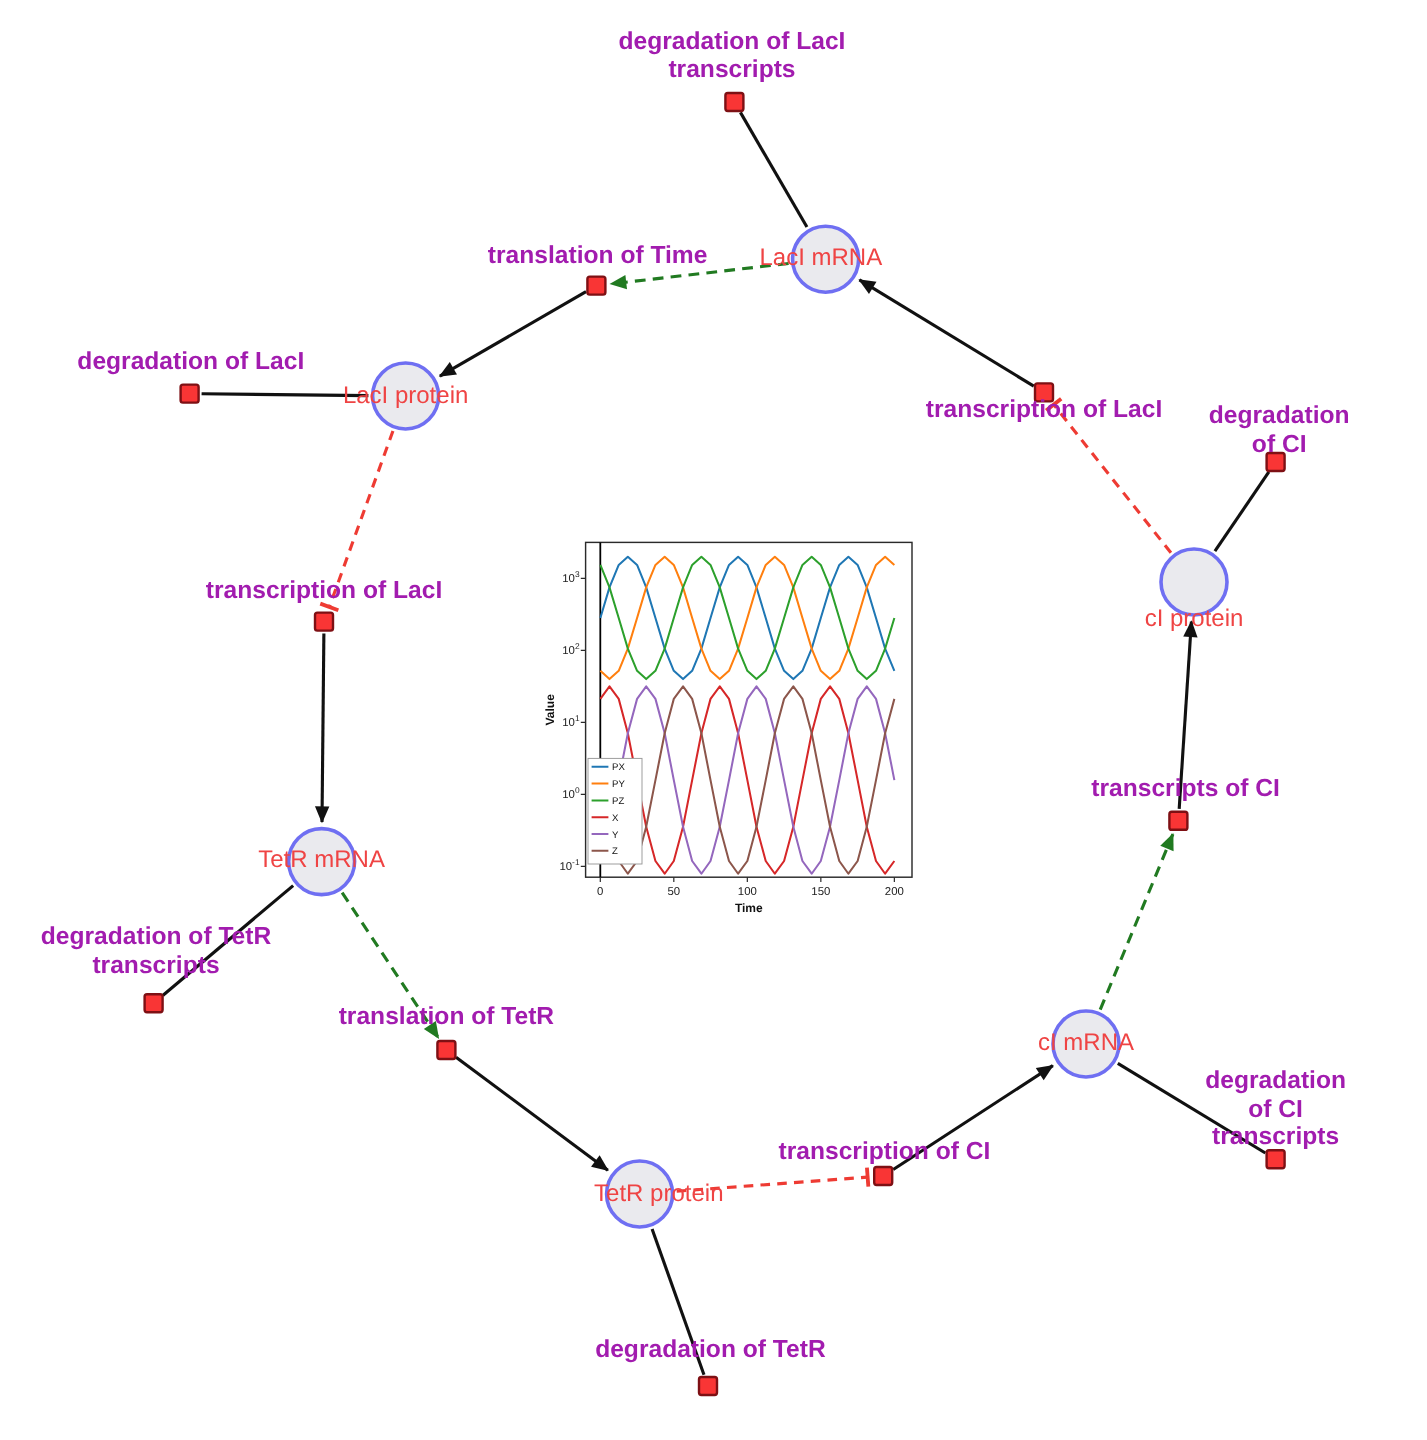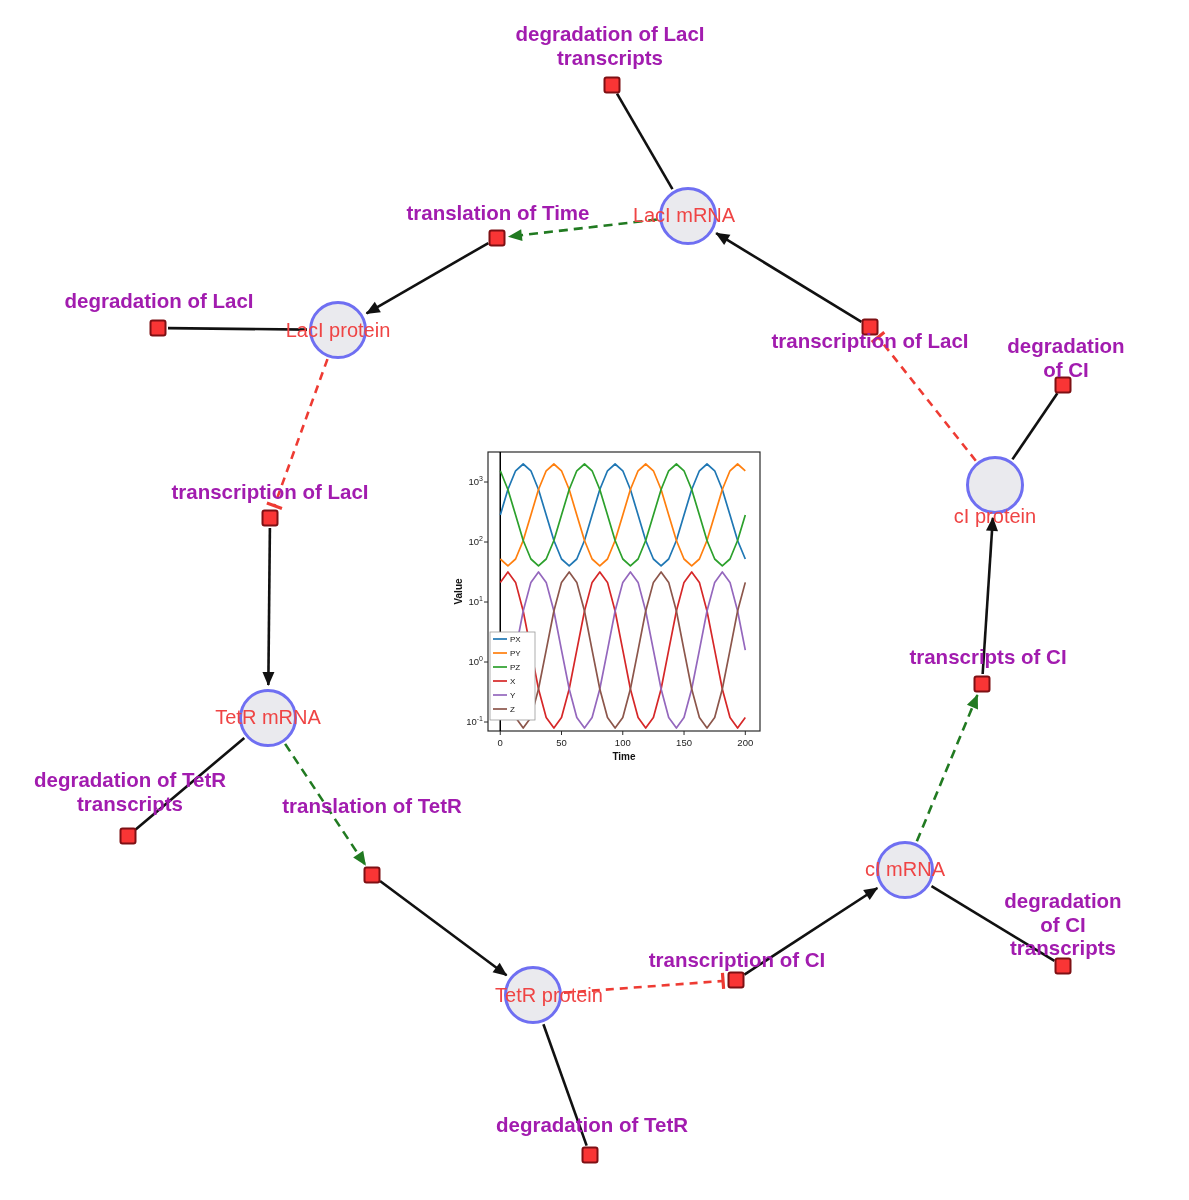--- a/index.html
+++ b/index.html
@@ -86,21 +86,21 @@
       <div class="reaction-node" style="left: 1063px; top: 385px;"></div>
       <div class="reaction-label" style="left: 1066px; top: 358px;">degradation of CI</div>
       <div class="reaction-node" style="left: 270px; top: 518px;"></div>
       <div class="reaction-label" style="left: 270px; top: 492px;">transcription of LacI</div>
       <div class="reaction-node" style="left: 982px; top: 684px;"></div>
       <div class="reaction-label" style="left: 988px; top: 657px;">transcripts of CI</div>
       <div class="reaction-node" style="left: 128px; top: 836px;"></div>
       <div class="reaction-label" style="left: 130px; top: 792px;">degradation of TetR
 transcripts</div>
       <div class="reaction-node" style="left: 372px; top: 875px;"></div>
-      <div class="reaction-label" style="left: 372px; top: 806px;">translation of TetR</div>
+      <div class="reaction-label" style="left: 372px; top: 847px;">translation of TetR</div>
       <div class="reaction-node" style="left: 736px; top: 980px;"></div>
       <div class="reaction-label" style="left: 737px; top: 960px;">transcription of CI</div>
       <div class="reaction-node" style="left: 1063px; top: 966px;"></div>
       <div class="reaction-label" style="left: 1063px; top: 924px;">degradation of CI
 transcripts</div>
       <div class="reaction-node" style="left: 590px; top: 1155px;"></div>
       <div class="reaction-label" style="left: 592px; top: 1125px;">degradation of TetR</div>
     </div>
 
   <svg id="chart-svg" width="318" height="320">

